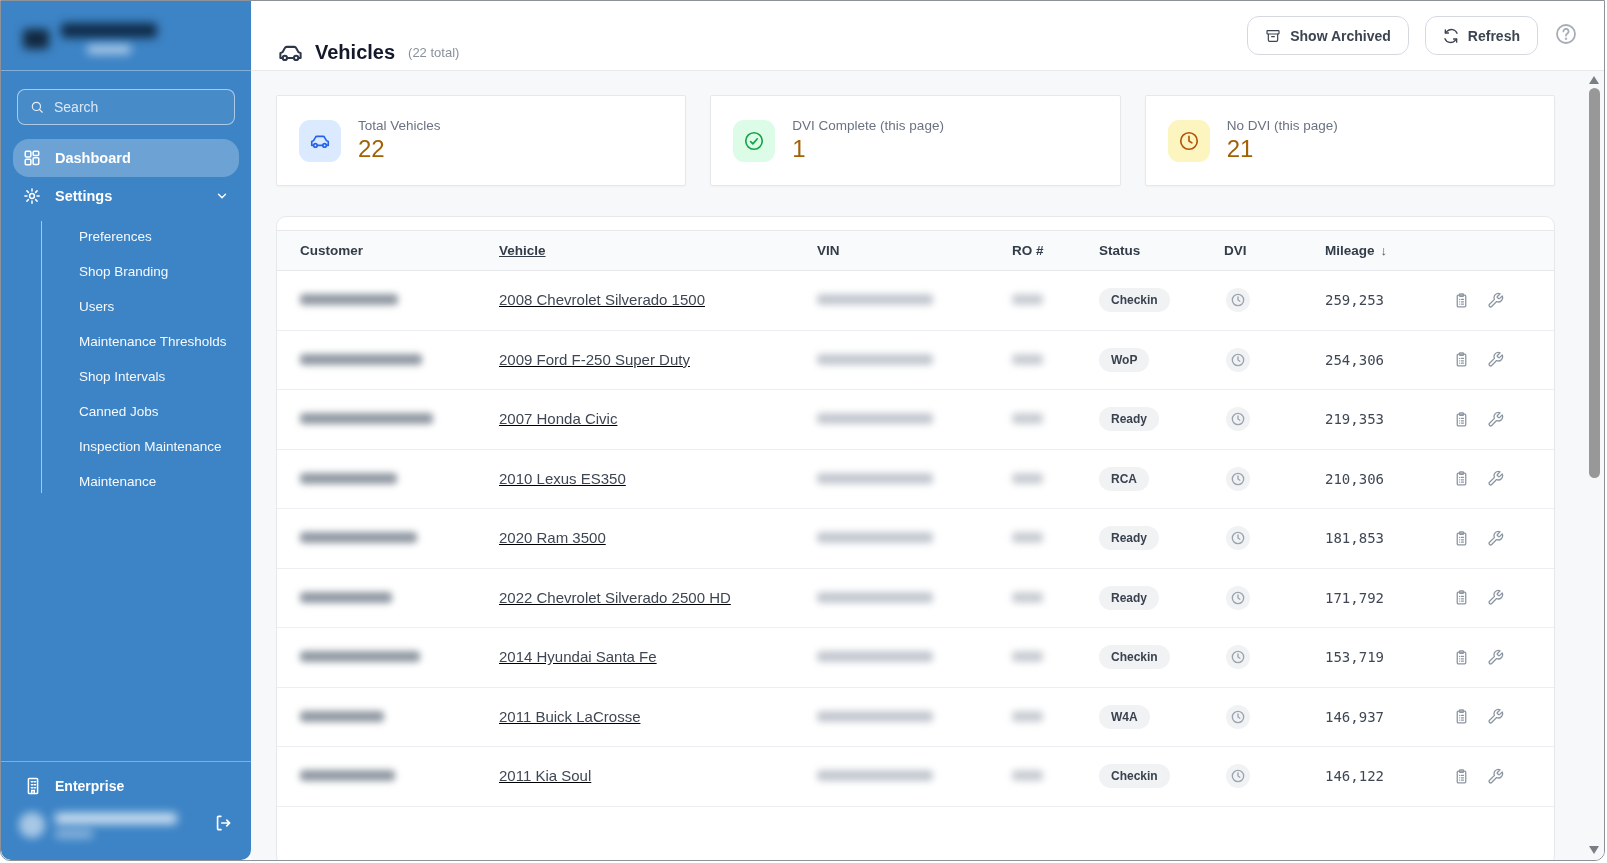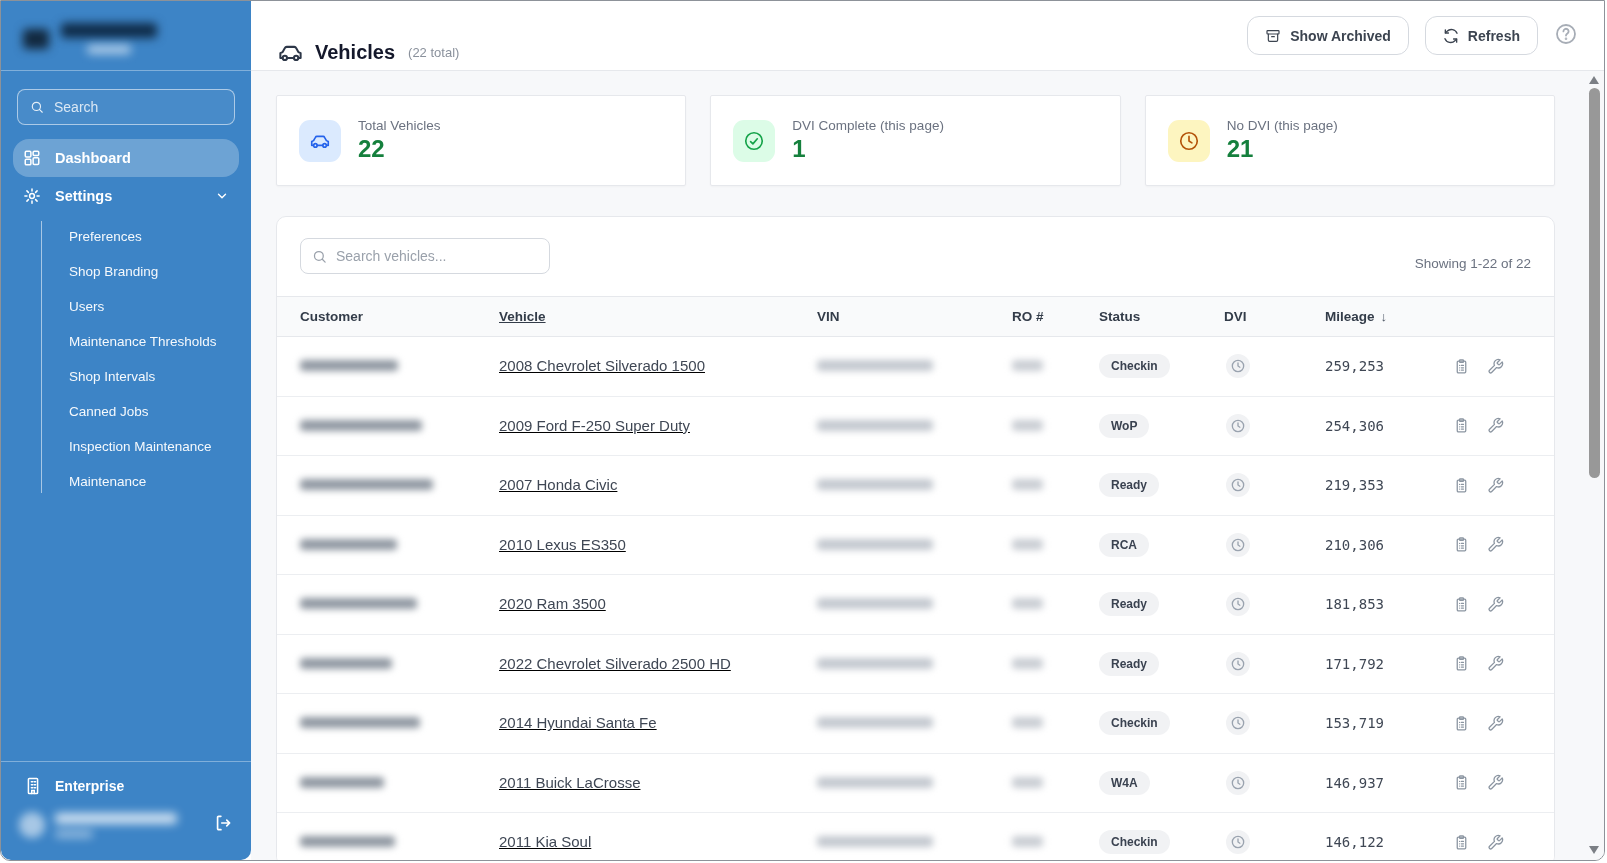--- a/index.html
+++ b/index.html
@@ -23,21 +23,21 @@
   .side-search svg { width:16px; height:16px; stroke:rgba(255,255,255,.85); }
   .side-search input { background:transparent; border:none; outline:none; color:#fff;
     font-size:14px; width:100%; font-family:"Liberation Sans", sans-serif; }
   .side-search input::placeholder { color:rgba(255,255,255,.8); }
   .nav { padding:0 12px; }
   .nav-item { display:flex; align-items:center; gap:14px; padding:10px 10px;
     border-radius:16px; font-size:14.5px; font-weight:700; cursor:pointer; color:#fff; }
   .nav-item.active { background:rgba(255,255,255,.25); }
   .nav-item svg { width:18px; height:18px; stroke:#fff; flex:none; }
   .nav-item .chev { margin-left:auto; width:14px; height:14px; }
-  .subnav { position:relative; margin:4px 0 0 28px; }
+  .subnav { position:relative; margin:4px 0 0 28px;padding-left:10px; }
   .subnav .guide { position:absolute; left:0; top:2px; bottom:6px; width:1px;
     background:rgba(255,255,255,.55); }
   .sub-item { padding:10px 0 10px 28px; font-size:13.5px; color:rgba(255,255,255,.95);
     cursor:pointer; }
   .side-footer { margin-top:auto; }
   .enterprise-row { display:flex; align-items:center; gap:12px; padding:14px 22px 6px 22px;
     font-size:14px; font-weight:700; cursor:pointer; }
   .enterprise-row svg { width:20px; height:20px; stroke:#fff; }
   .user-row { display:flex; align-items:center; padding:10px 18px 22px 18px; gap:10px; }
   .avatar-blur { width:26px; height:26px; border-radius:50%; background:rgba(255,255,255,.55);
@@ -66,21 +66,21 @@
   .content { padding:24px 49px 0 25px; }
 
   .stats { display:flex; gap:24px; }
   .stat-card { flex:1; background:#fff; border:1px solid #e6e8ec; border-radius:2px;
     height:91px; display:flex; align-items:center; padding:0 22px; gap:17px;
     box-shadow:0 1px 2px rgba(16,24,40,.03); }
   .stat-icon { width:42px; height:42px; border-radius:11px; display:flex;
     align-items:center; justify-content:center; flex:none; }
   .stat-icon svg { width:22px; height:22px; }
   .stat-label { font-size:13.5px; color:#6b7280; margin-bottom:3px; }
-  .stat-value { font-size:24px; font-weight:700; color:#15803d; line-height:1.1; }
+  .stat-value { font-size:24px; font-weight:400; color:#a16207; line-height:1.1; }
 
   .panel { margin-top:30px; background:#fff; border:1px solid #e6e8ec; border-radius:10px;
     overflow:hidden; height:650px; }
   .panel-top { display:flex; align-items:center; padding:12px 23px 0 23px; height:66px; }
   .tbl-search { width:250px; height:36px; border:1px solid #d5d9df; border-radius:8px;
     display:flex; align-items:center; gap:9px; padding:0 11px; background:#fff; }
   .tbl-search svg { width:15px; height:15px; stroke:#9aa1ab; flex:none; }
   .tbl-search input { border:none; outline:none; font-size:14px; color:#374151; width:100%;
     font-family:"Liberation Sans", sans-serif; }
   .tbl-search input::placeholder { color:#9aa1ab; }
@@ -311,30 +311,20 @@
               </svg>
           </div>
           <div>
             <div class="stat-label">No DVI (this page)</div>
             <div class="stat-value">21</div>
           </div>
         </div>
       </div>
 
       <div class="panel">
-        <div class="panel-top">
-          <div class="tbl-search">
-            <svg viewBox="0 0 24 24" fill="none" stroke-width="2" stroke-linecap="round">
-                <circle cx="11" cy="11" r="7"></circle>
-                <path d="M16.5 16.5L21 21"></path>
-              </svg>
-            <input placeholder="Search vehicles..." style="">
-          </div>
-          <span class="showing">Showing 1-22 of 22</span>
-        </div>
 
         <div class="thead">
           <div class="th w-cust">Customer</div>
           <div class="th w-veh">Vehicle</div>
           <div class="th w-vin">VIN</div>
           <div class="th w-ro">RO #</div>
           <div class="th w-status">Status</div>
           <div class="th w-dvi">DVI</div>
           <div class="th w-mil"><span>Mileage</span><span class="sort">↓</span></div>
           <div class="th w-act"></div>

